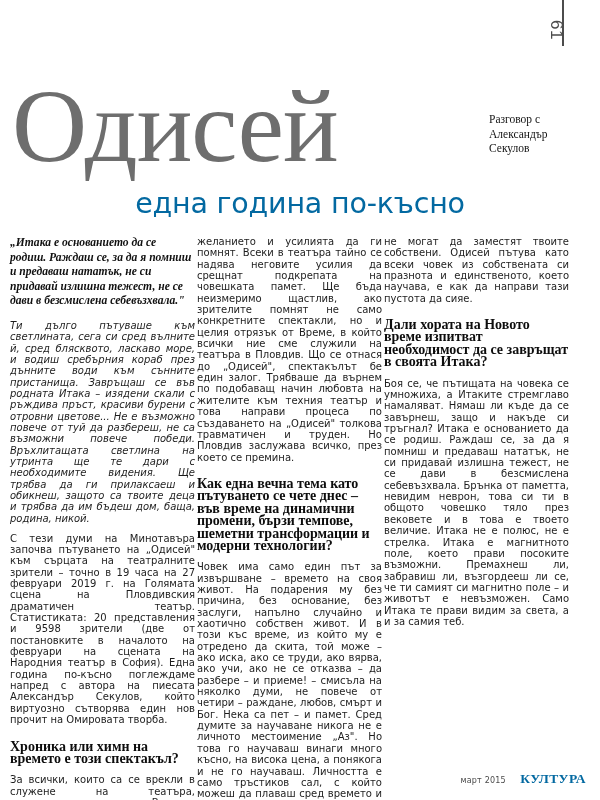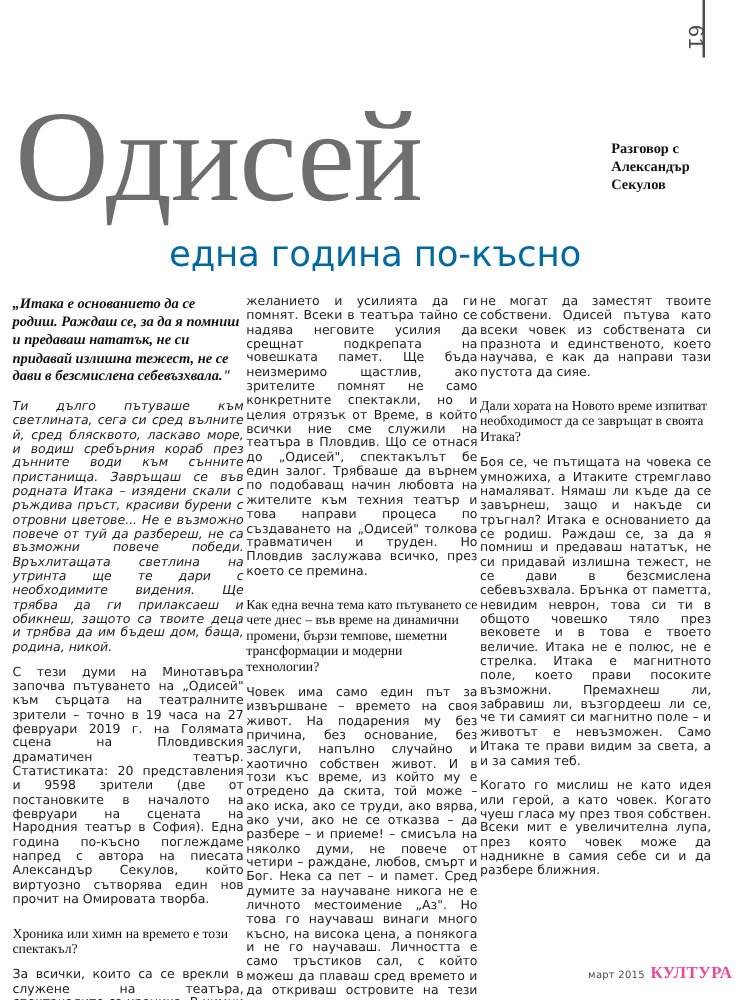--- a/index.html
+++ b/index.html
@@ -64,21 +64,21 @@
     color: #6e6e6e;
     letter-spacing: -1px;
     white-space: nowrap;
   }
   #masthead .byline {
     position: absolute;
     top: 26px;
     left: 477px;
     width: 100px;
     font-family: "Liberation Serif", "DejaVu Serif", serif;
-    font-weight: bold;
+    font-weight: normal;
     font-size: 11.5px;
     line-height: 14.5px;
     color: #141414;
   }
   #masthead .subhead {
     position: absolute;
     top: 102px;
     left: 0;
     width: 576px;
     text-align: center;
@@ -129,22 +129,22 @@
   p.body.italic {
     font-style: italic;
   }
   p.body:last-child {
     margin-bottom: 0;
   }
 
   h3.q {
     margin: 15px 0 9px 0;
     font-family: "Liberation Serif", "DejaVu Serif", serif;
-    font-weight: normal;
-    font-size: 11px;
+    font-weight: bold;
+    font-size: 14px;
     line-height: 12.4px;
     color: #0d0d0d;
     text-align: left;
   }
 
   
   #footer {
     position: absolute;
     left: 0;
     right: 14px;
@@ -156,23 +156,23 @@
     font-family: "DejaVu Sans", "Liberation Sans", sans-serif;
     font-size: 8px;
     color: #4a4a4a;
     letter-spacing: 0.2px;
     vertical-align: baseline;
   }
   #footer .brand {
     font-family: "Liberation Serif", "DejaVu Serif", serif;
     font-weight: bold;
     font-size: 13.5px;
-    color: #ec4899;
+    color: #0369a1;
     letter-spacing: 0.4px;
-    margin-left: 0;
+    margin-left: 10px;
     vertical-align: baseline;
   }
 </style>
 </head>
 <body>
 
 <div id="page-rail">
   <div class="rule"></div>
   <div class="folio">61</div>
 </div>
@@ -196,21 +196,20 @@
   <section class="col">
     <p class="body">желанието и усилията да ги помнят. Всеки в театъра тайно се надява неговите усилия да срещнат подкрепата на човешката памет. Ще бъда неизмеримо щастлив, ако зрителите помнят не само конкретните спектакли, но и целия отрязък от Време, в който всички ние сме служили на театъра в Пловдив. Що се отнася до „Одисей", спектакълът бе един залог. Трябваше да върнем по подобаващ начин любовта на жителите към техния театър и това направи процеса по създаването на „Одисей" толкова травматичен и труден. Но Пловдив заслужава всичко, през което се премина.</p>
     <h3 class="q">Как една вечна тема като пътуването се чете днес – във време на динамични промени, бързи темпове, шеметни трансформации и модерни технологии?</h3>
     <p class="body">Човек има само един път за извършване – времето на своя живот. На подарения му без причина, без основание, без заслуги, напълно случайно и хаотично собствен живот. И в този къс време, из който му е отредено да скита, той може – ако иска, ако се труди, ако вярва, ако учи, ако не се отказва – да разбере – и приеме! – смисъла на няколко думи, не повече от четири – раждане, любов, смърт и Бог. Нека са пет – и памет. Сред думите за научаване никога не е личното местоимение „Аз". Но това го научаваш винаги много късно, на висока цена, а понякога и не го научаваш. Личността е само тръстиков сал, с който можеш да плаваш сред времето и да откриваш островите на тези думи, да ги населяваш, да ги обичаш и възпяваш. Това е пътуването на Одисей, който е човекът. Никаква скорост не може да ускори този път, никакви пейзажи</p>
   </section>
 
   <section class="col">
     <p class="body">не могат да заместят твоите собствени. Одисей пътува като всеки човек из собствената си празнота и единственото, което научава, е как да направи тази пустота да сияе.</p>
     <h3 class="q">Дали хората на Новото време изпитват необходимост да се завръщат в своята Итака?</h3>
     <p class="body">Боя се, че пътищата на човека се умножиха, а Итаките стремглаво намаляват. Нямаш ли къде да се завърнеш, защо и накъде си тръгнал? Итака е основанието да се родиш. Раждаш се, за да я помниш и предаваш нататък, не си придавай излишна тежест, не се дави в безсмислена себевъзхвала. Брънка от паметта, невидим неврон, това си ти в общото човешко тяло през вековете и в това е твоето величие. Итака не е полюс, не е стрелка. Итака е магнитното поле, което прави посоките възможни. Премахнеш ли, забравиш ли, възгордееш ли се, че ти самият си магнитно поле – и животът е невъзможен. Само Итака те прави видим за света, а и за самия теб.</p>
-    <p class="body">Когато го мислиш не като идея или герой, а като човек. Когато чуеш гласа му през твоя собствен. Всеки мит е увеличителна лупа, през която човек може да надникне в самия себе си и да разбере ближния.</p>
   </section>
 
 </main>
 
 <footer id="footer">
   <span class="issue">март 2015</span>
   <span class="brand">КУЛТУРА</span>
 </footer>
 
 </body></html>

